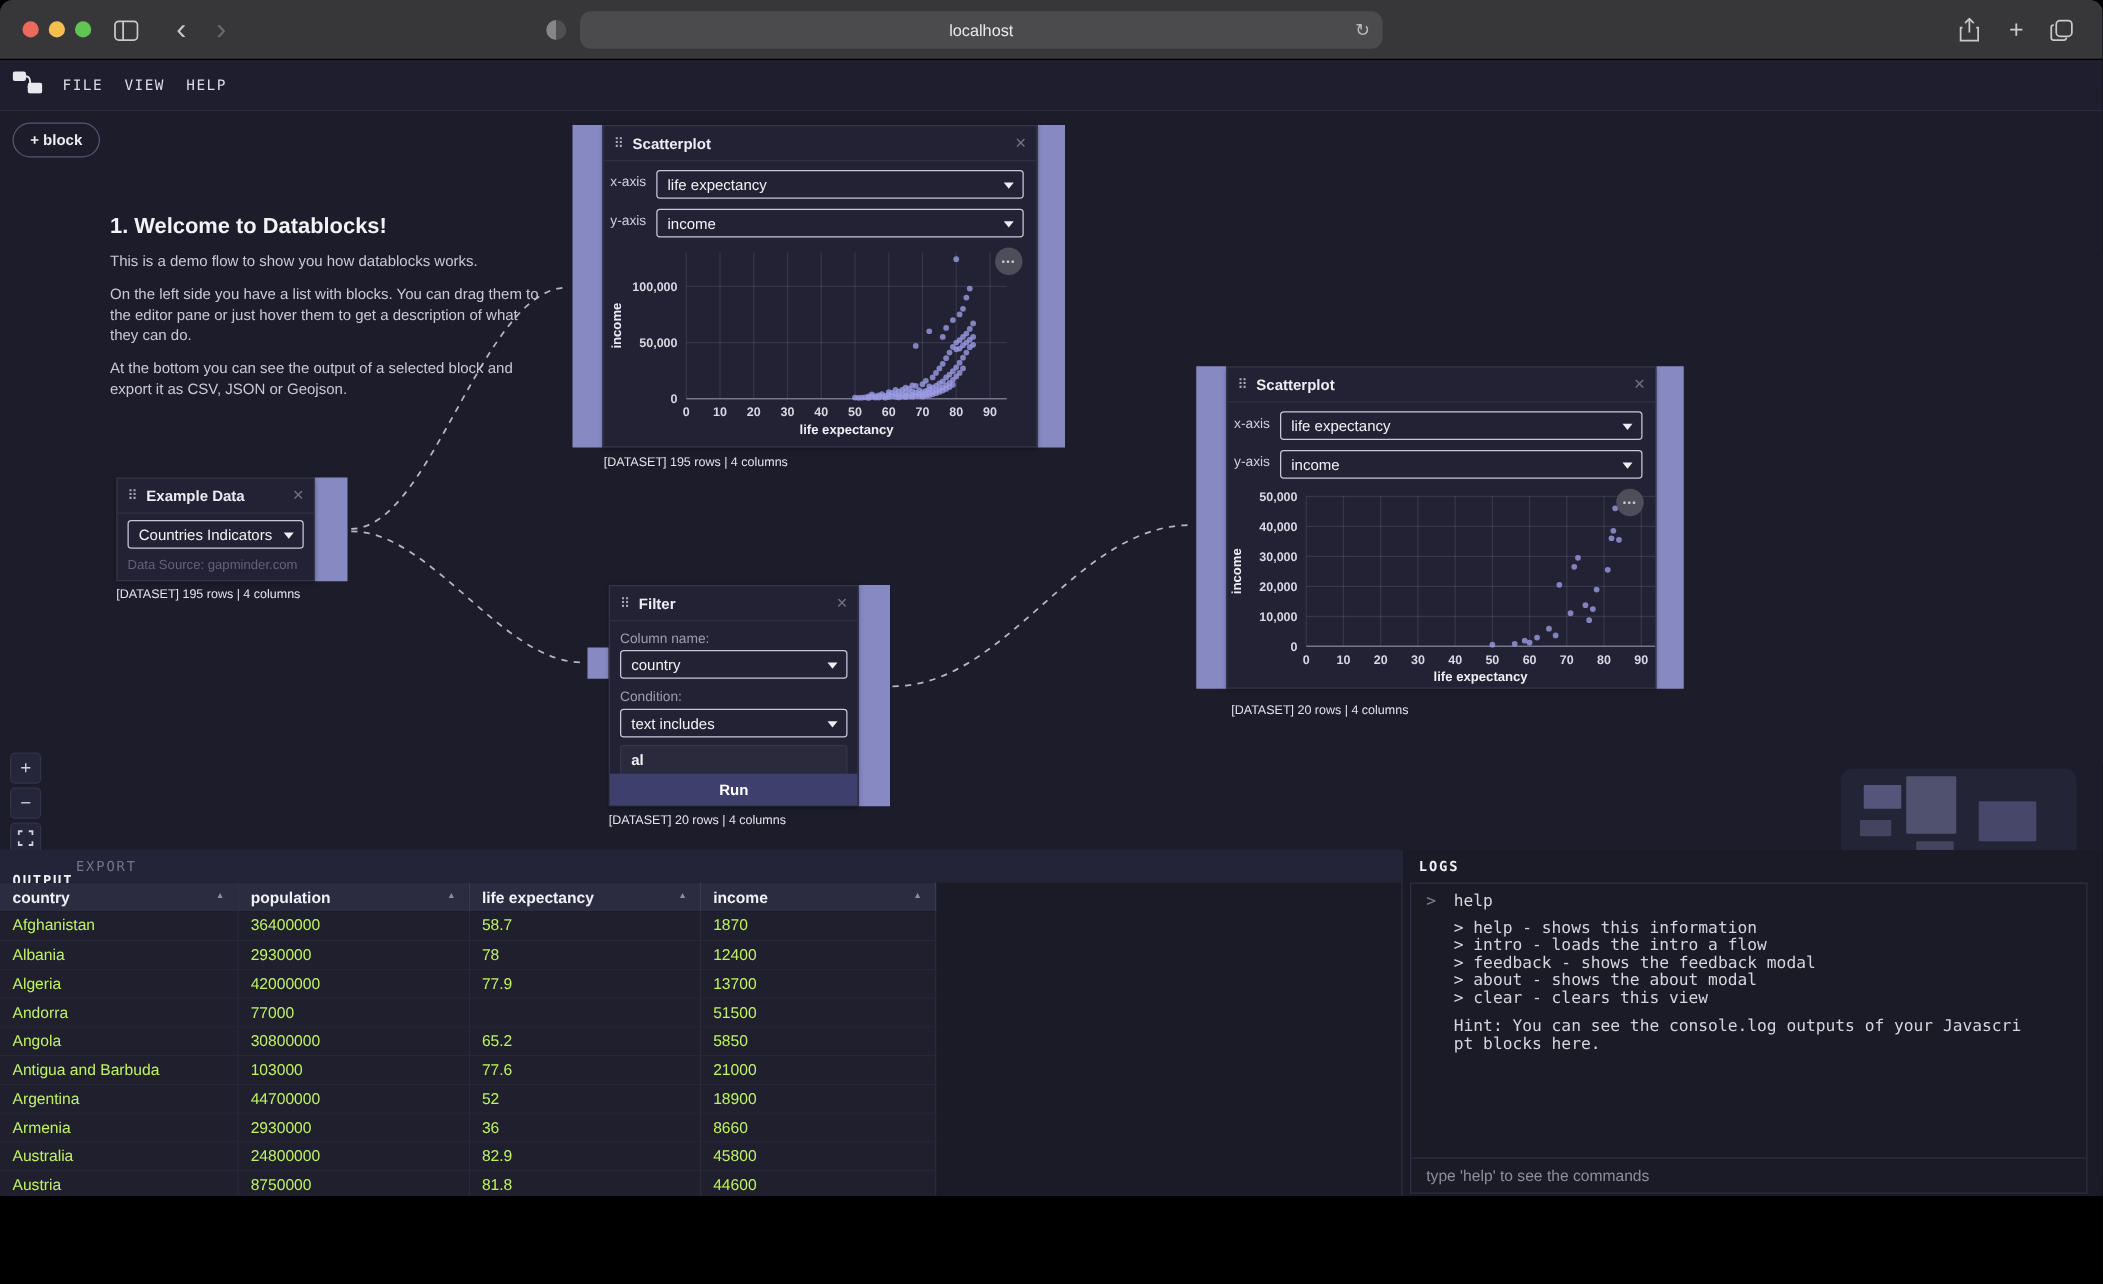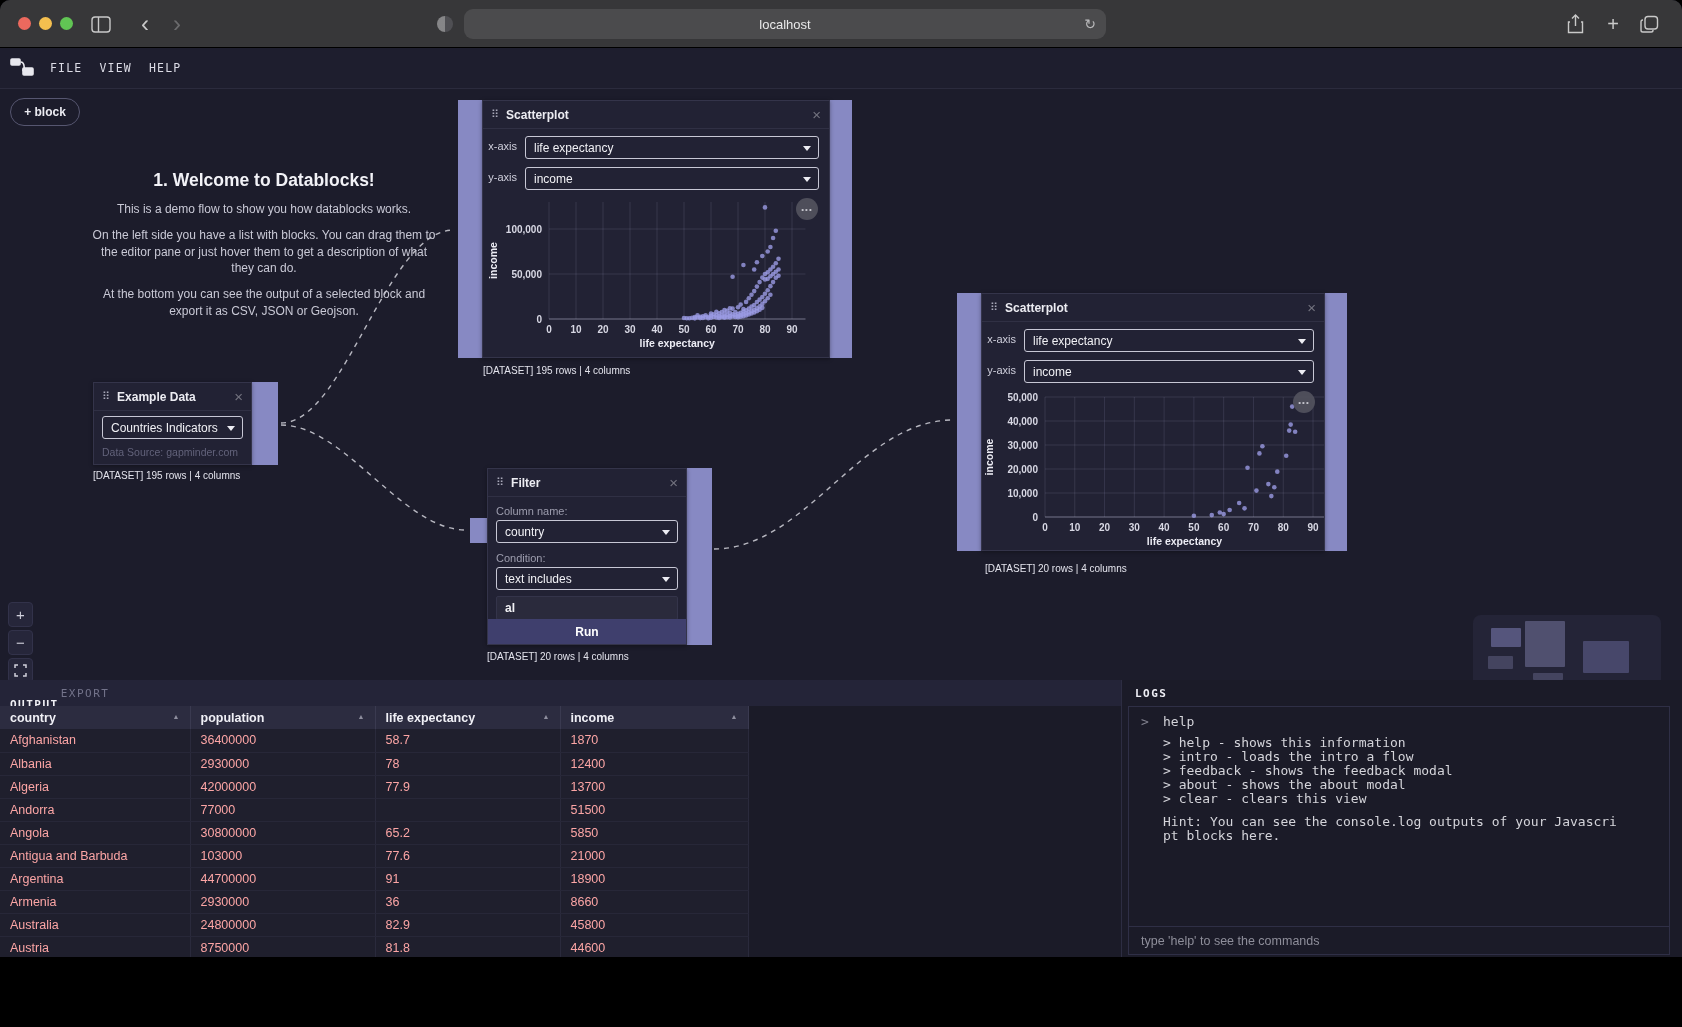--- a/index.html
+++ b/index.html
@@ -33,21 +33,21 @@
     color:#dcdce6; margin-right:17px; }
   .logo { margin:0 16px 0 10px; }
 
   .canvas { position:absolute; top:41px; left:0; right:0; height:591px; background:#1c1c2b; }
   .edges { position:absolute; inset:0; pointer-events:none; }
 
   .add-block { position:absolute; left:10px; top:9px; width:70px; height:28px; border-radius:15px;
     border:1px solid #565670; background:transparent; color:#ececf2; font-size:12px;
     font-weight:700; font-family:"Liberation Sans",sans-serif; }
 
-  .welcome { position:absolute; left:88px; top:81px; width:352px; color:#c9c9d6;text-align:center; }
+  .welcome { position:absolute; left:88px; top:81px; width:352px; color:#c9c9d6; }
   .welcome h1 { font-size:17.5px; font-weight:700; color:#f2f2f7; margin-bottom:10px; }
   .welcome p { font-size:12px; line-height:1.36; margin-bottom:10px; }
 
   
   .node { position:absolute; background:#222234; border:1px solid #34344a;
     box-shadow:0 1px 4px rgba(0,0,0,.35); }
   .node-head { position:absolute; top:0; left:0; right:0; height:28px; border-bottom:1px solid #303044;
     display:flex; align-items:center; padding:0 8px; }
   .drag { color:#a8a8b8; font-size:11px; margin-right:7px; }
   .node-title { font-size:12px; font-weight:700; color:#ececf2; flex:1; }
@@ -88,21 +88,21 @@
   
   .bottom { position:absolute; left:0; right:0; top:632px; height:277px; background:#1b1b28; }
   .output { position:absolute; left:0; top:0; bottom:0; width:1122px; border-right:1px solid #2d2d42; overflow:hidden; }
   .tabbar { position:absolute; top:0; left:0; right:0; height:26px; background:#242438;
     display:flex; align-items:center; padding-left:10px; font-family:"DejaVu Sans Mono",monospace; }
   .tab-output { font-size:11px; font-weight:700; letter-spacing:1.5px; color:#f1f1f6;margin-top:23px; }
   .tab-export { font-size:11px; letter-spacing:1.5px; color:#73738a; margin-left:2px; }
   table.data { position:absolute; top:26px; left:0; width:748px; border-collapse:collapse; table-layout:fixed; }
   table.data th { background:#2c2c40; text-align:left; font-size:12.5px; font-weight:700; color:#f0f0f6;
     height:23px; padding:0 10px; border-right:1px solid #3a3a50; position:relative; }
-  table.data td { font-size:12.5px; color:#fca5a5; height:23px; padding:0 10px;
+  table.data td { font-size:12.5px; color:#bef264; height:23px; padding:0 10px;
     border-right:1px solid #2a2a3c; border-bottom:1px solid #272738; background:#1f1f2d;
     white-space:nowrap; overflow:hidden; }
   .sort { position:absolute; right:10px; top:7px; font-size:7px; color:#8e8e9e; }
 
   .logs { position:absolute; left:1123px; right:0; top:0; bottom:0; }
   .logs-title { position:absolute; left:12px; top:7px; font-family:"DejaVu Sans Mono",monospace;
     font-size:11px; font-weight:700; letter-spacing:1.5px; color:#eeeef4; }
   .logs-box { position:absolute; left:5px; right:12px; top:26px; height:249px;
     border:1px solid #2f2f46; }
   .logs-content { position:absolute; inset:0 0 28px 0; padding:8px 12px; overflow:hidden;
@@ -554,21 +554,21 @@
               </tr>
               <tr>
                 <td>Antigua and Barbuda</td>
                 <td>103000</td>
                 <td>77.6</td>
                 <td>21000</td>
               </tr>
               <tr>
                 <td>Argentina</td>
                 <td>44700000</td>
-                <td>91</td>
+                <td>52</td>
                 <td>18900</td>
               </tr>
               <tr>
                 <td>Armenia</td>
                 <td>2930000</td>
                 <td>36</td>
                 <td>8660</td>
               </tr>
               <tr>
                 <td>Australia</td>

